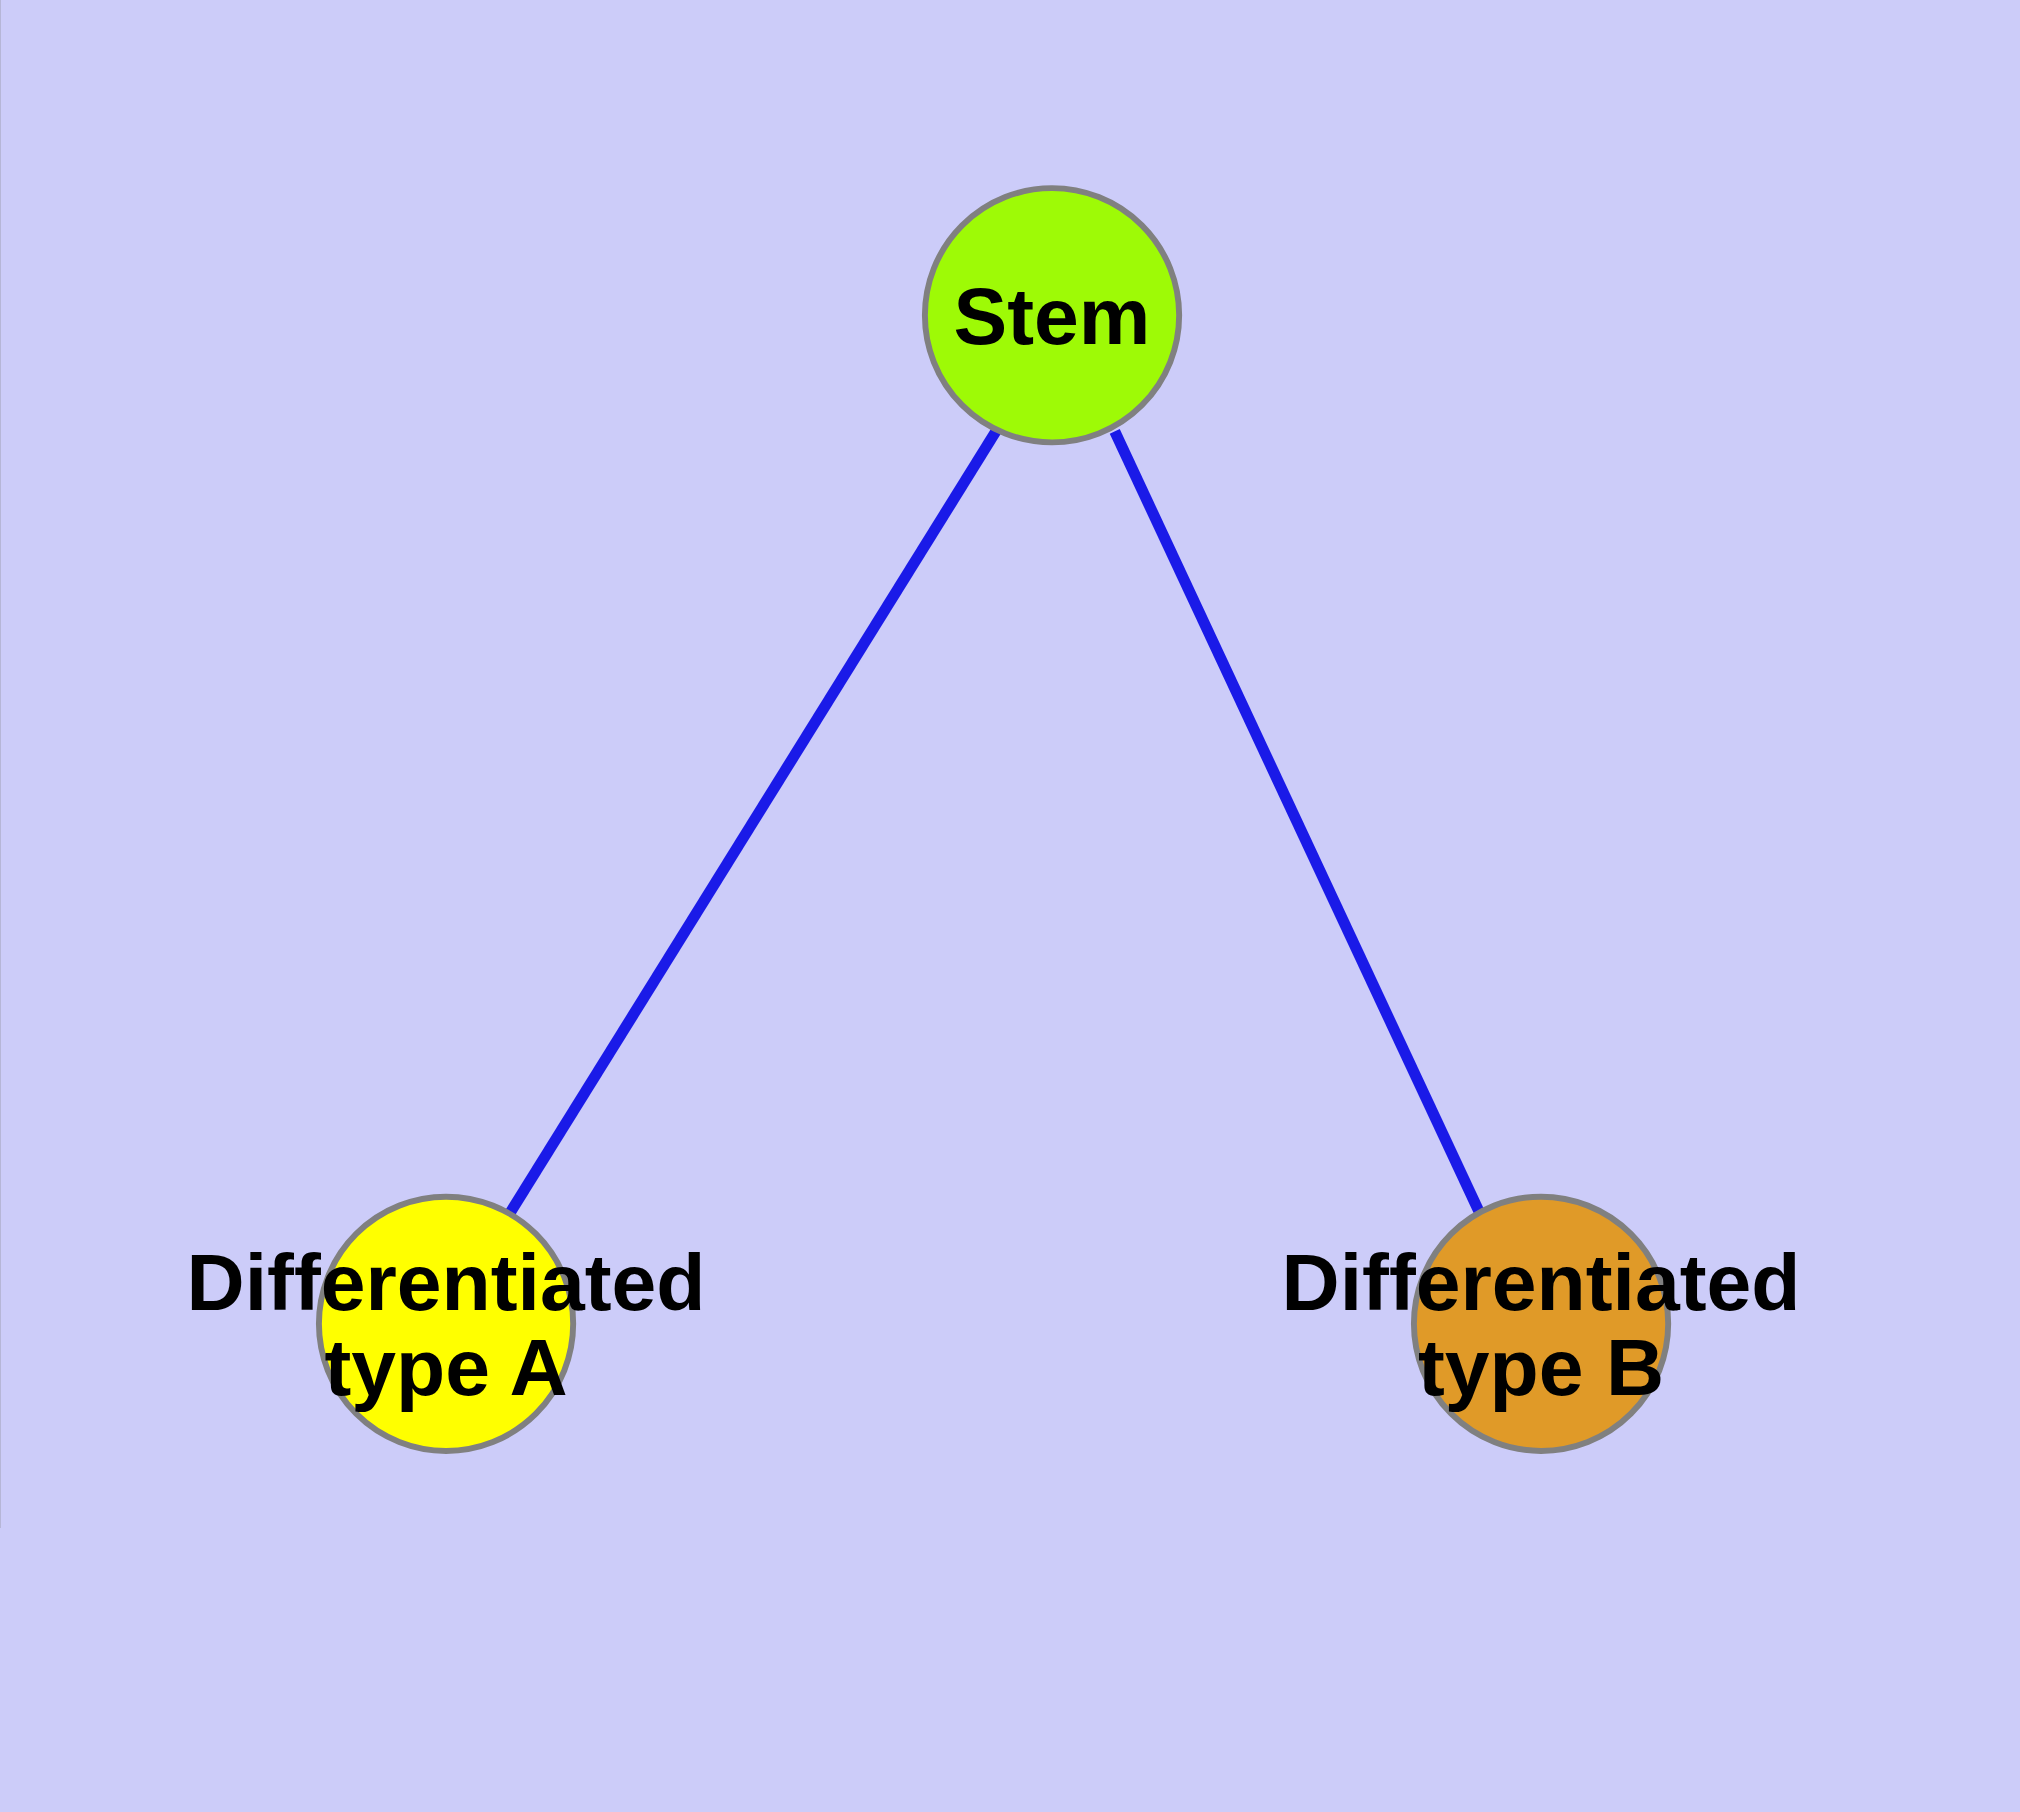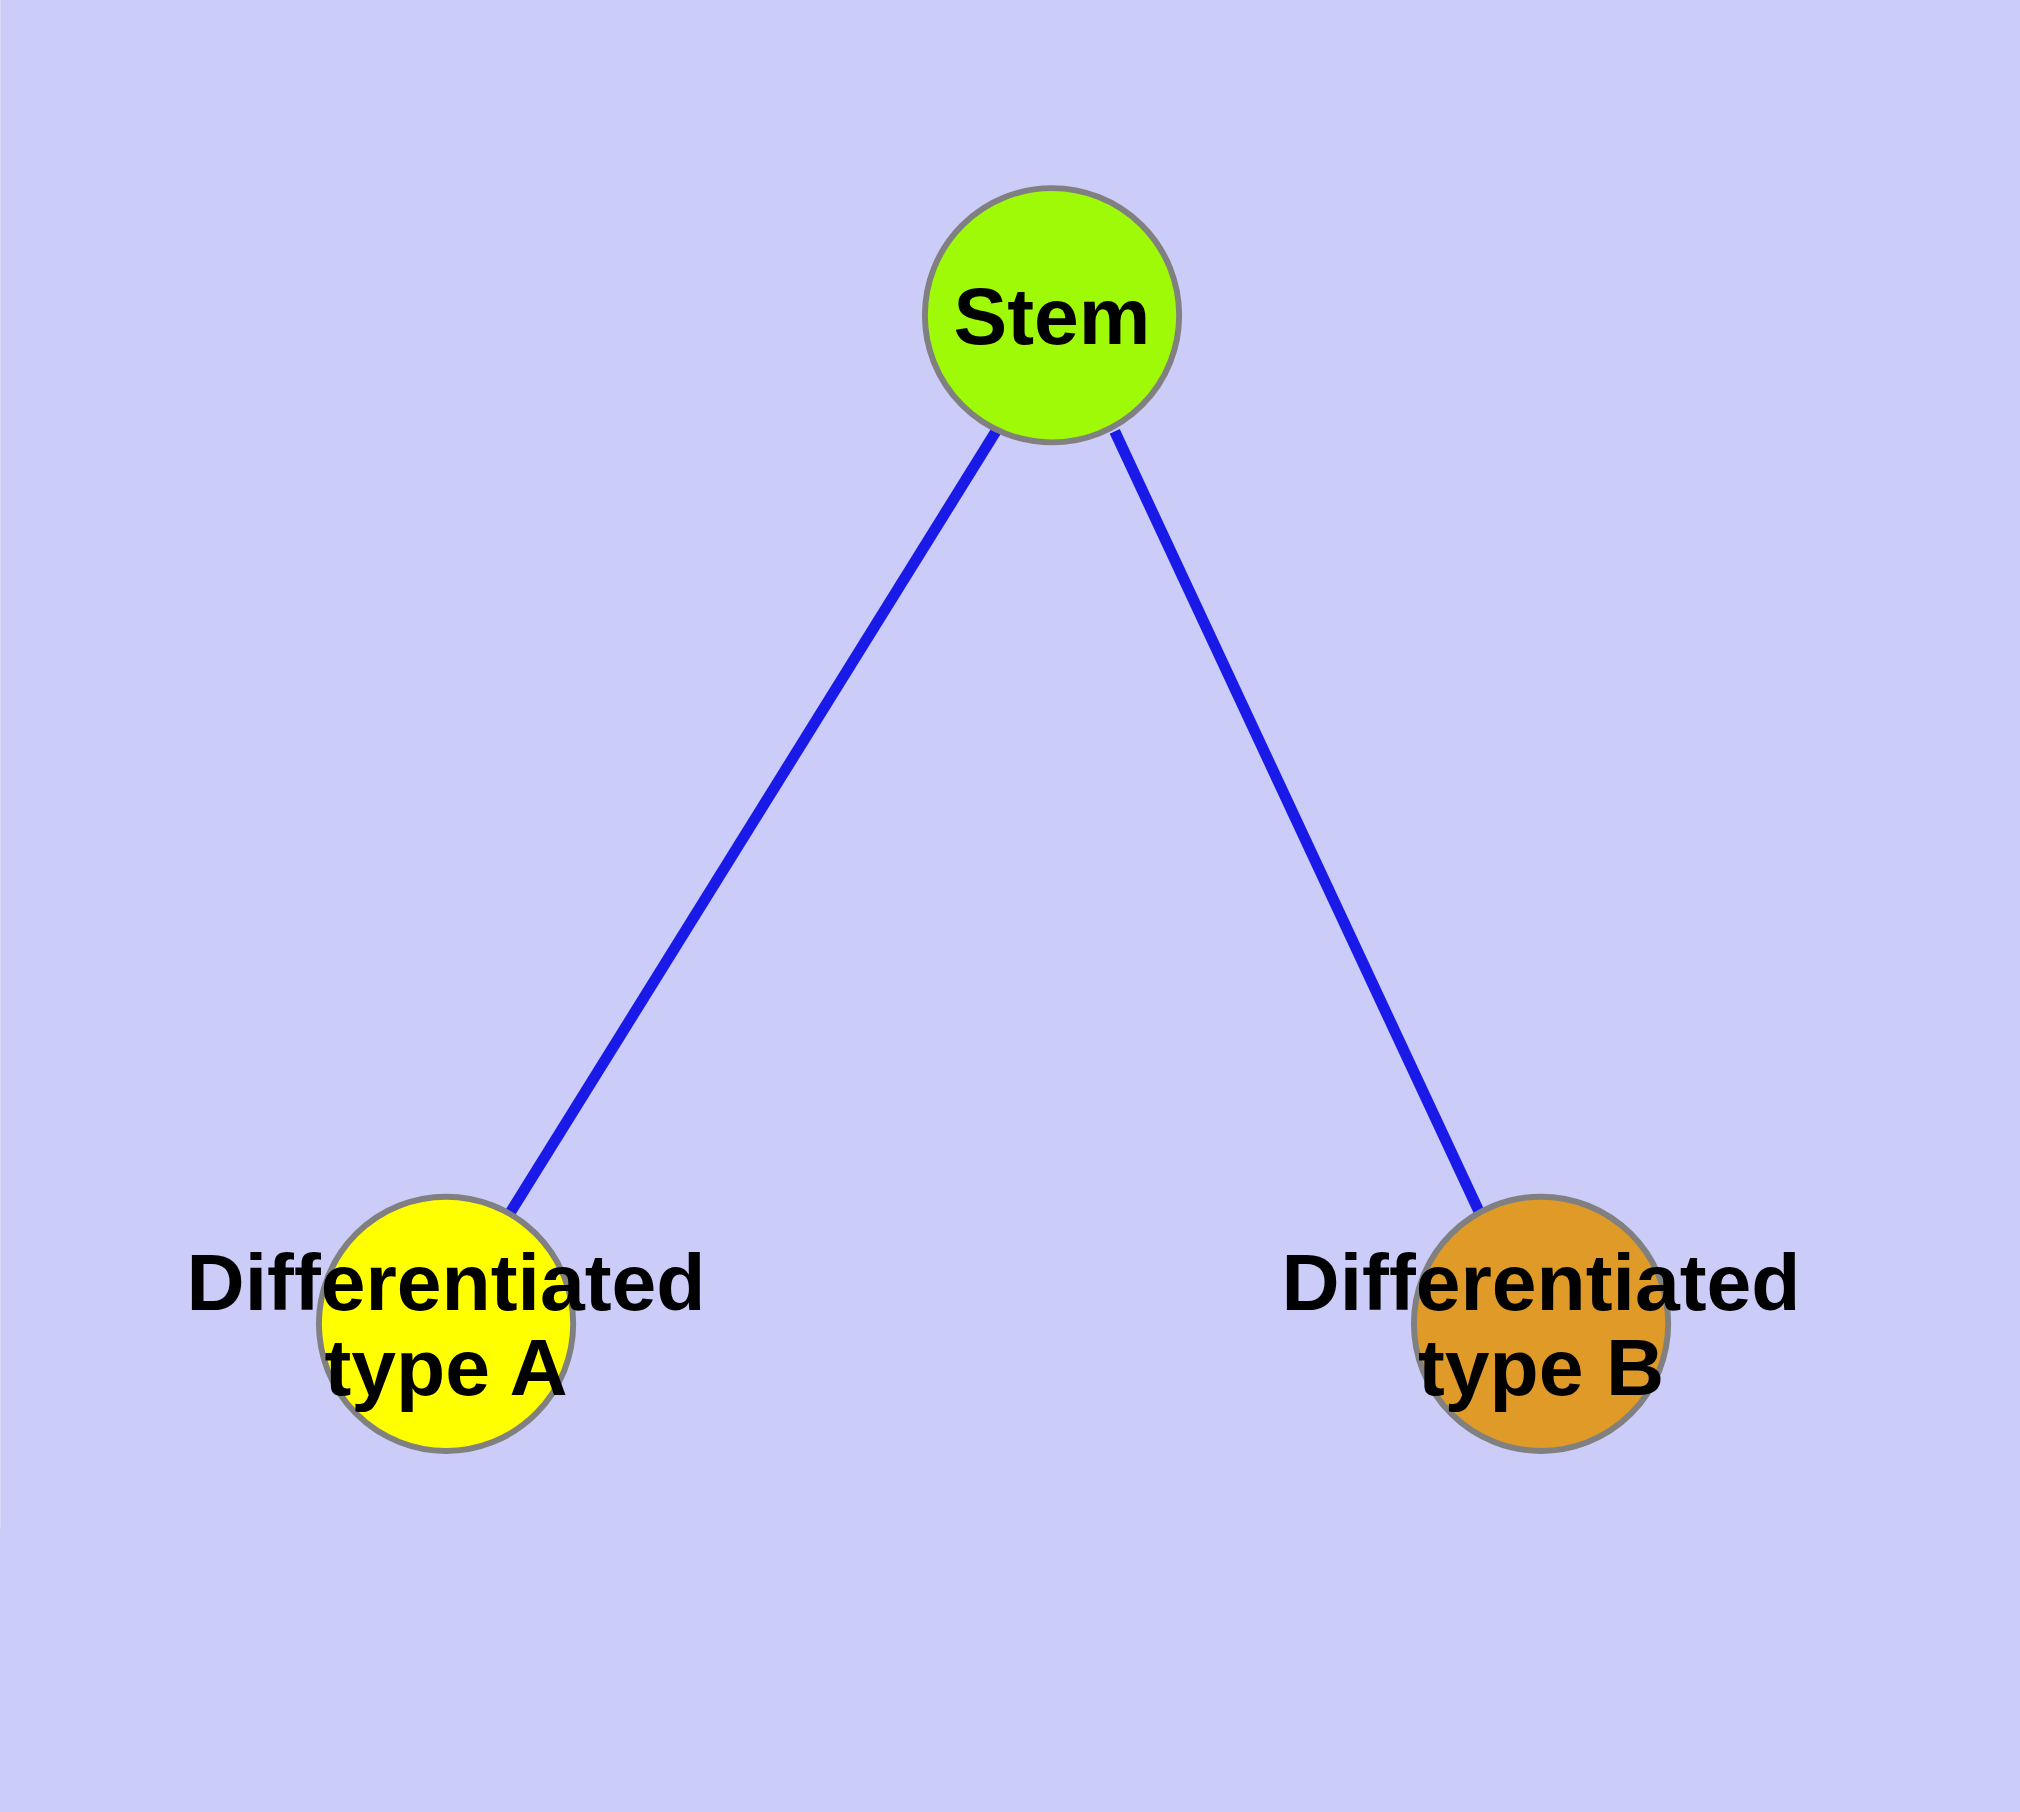--- a/index.html
+++ b/index.html
@@ -4,21 +4,21 @@
 <style>
   html, body {
     margin: 0;
     padding: 0;
     background: #ccccf9;
   }
   #canvas-root {
     position: relative;
     width: 2021px;
     height: 1528px;
-    background: #ffffff;
+    background: #737373;
     overflow: hidden;
     font-family: "Liberation Sans", sans-serif;
   }
   #graph-svg {
     position: absolute;
     top: 0;
     left: 0;
     width: 2021px;
     height: 1812px;
     display: block;

